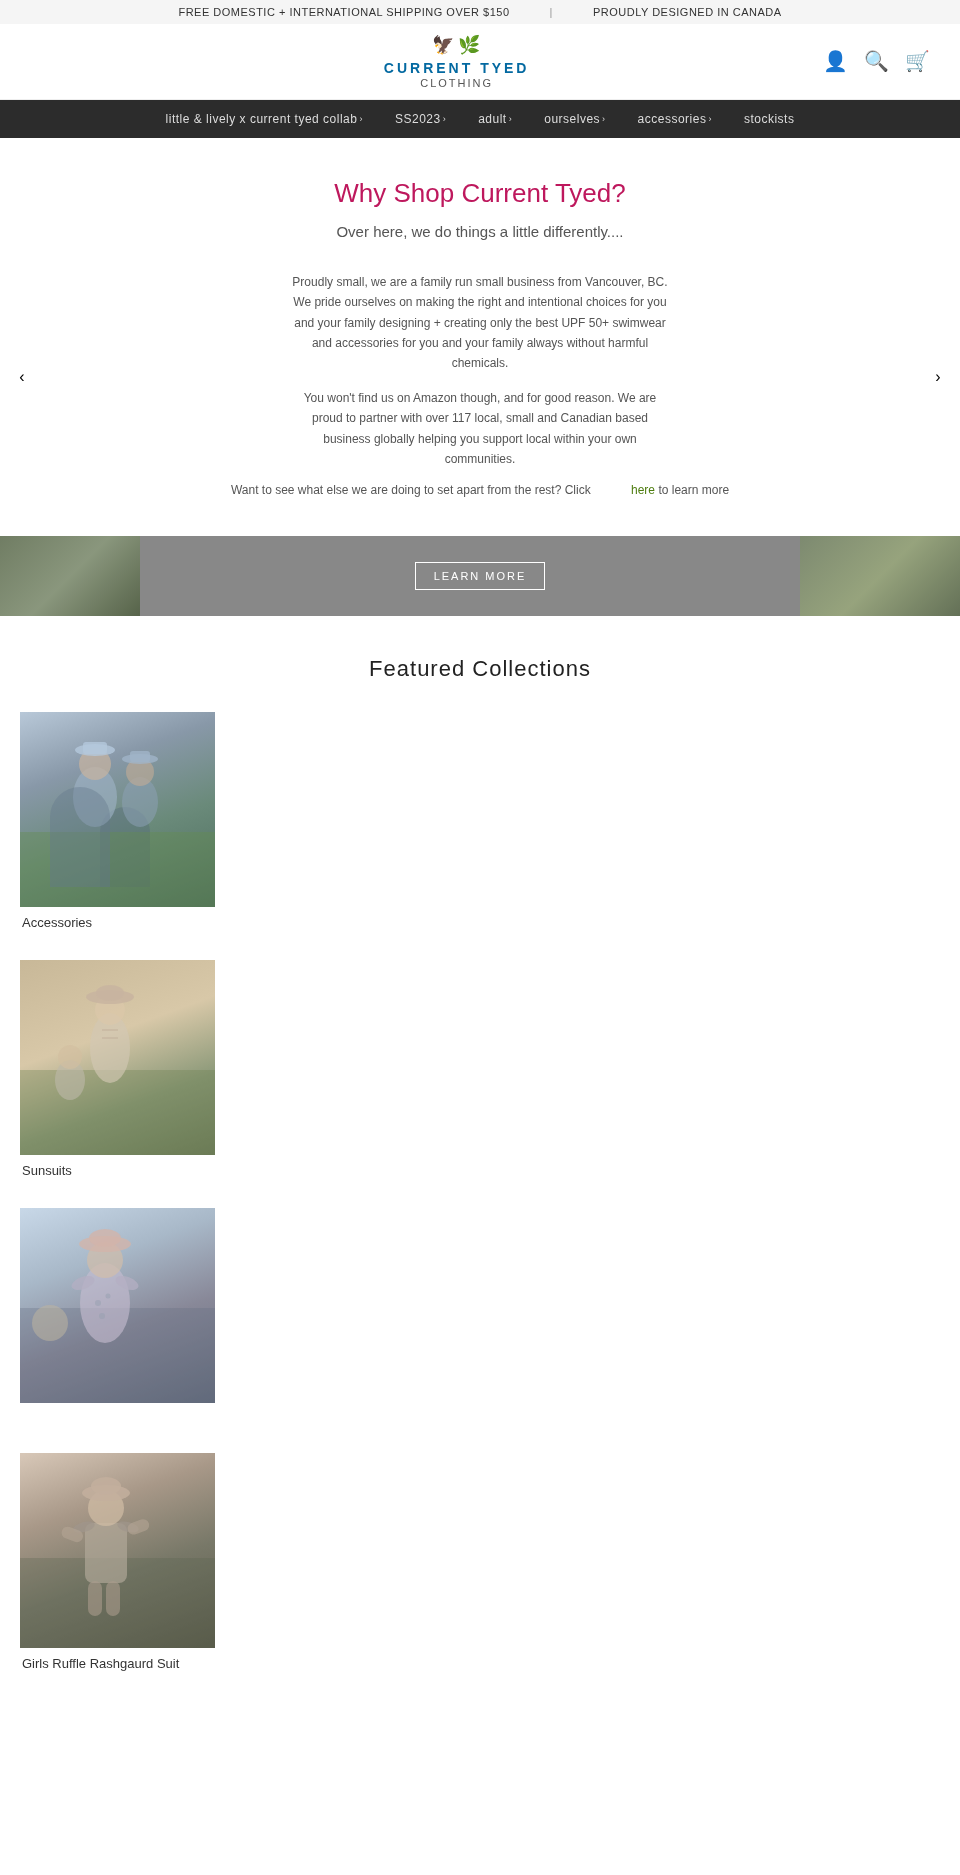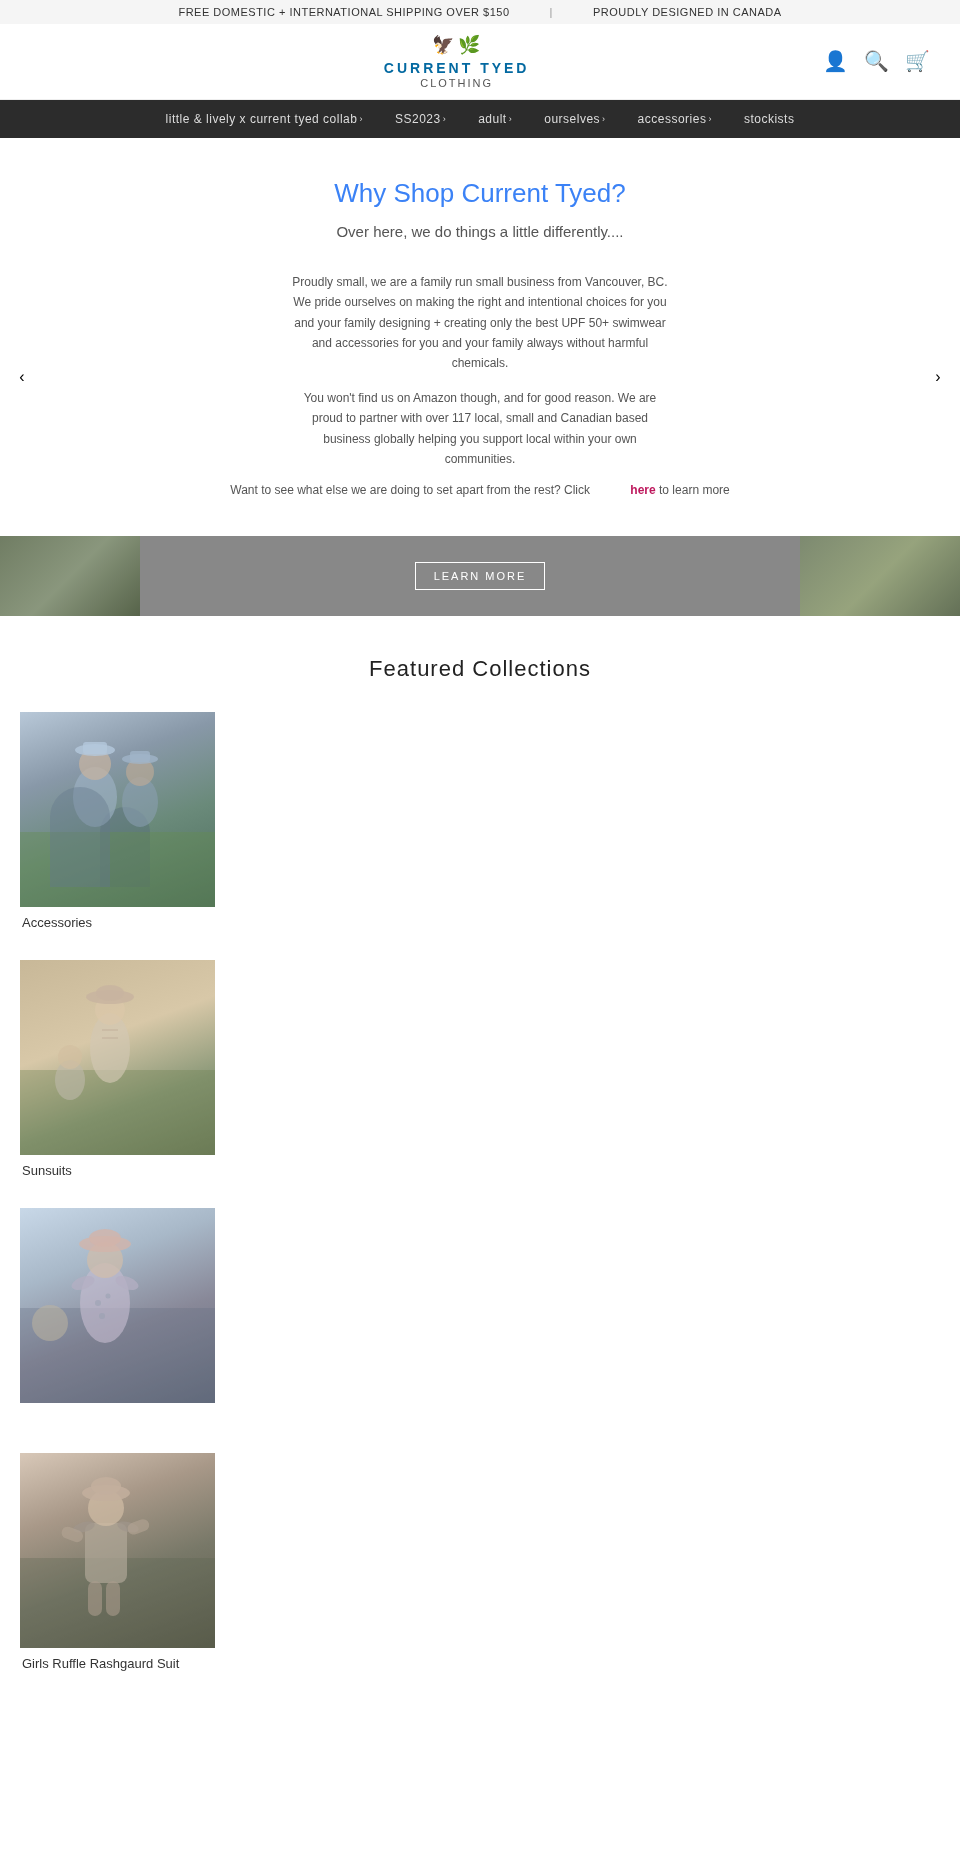--- a/index.html
+++ b/index.html
@@ -114,42 +114,42 @@
     
     .why-section {
       padding: 40px 60px 20px;
       text-align: center;
       background: #fff;
     }
     .why-title {
       font-size: 26px;
       font-weight: normal;
       margin-bottom: 14px;
-      color: #3b82f6;
+      color: #be185d;
     }
     .why-subtitle {
       font-size: 15px;
       color: #555;
       margin-bottom: 32px;
       font-style: normal;
     }
     .why-body {
       font-size: 12px;
       color: #555;
       line-height: 1.7;
       max-width: 380px;
       margin: 0 auto 14px;
     }
     .why-link {
       font-size: 12px;
       color: #555;
     }
     .why-link a {
-      font-weight: bold;
-      color: #be185d;
+      font-weight: normal;
+      color: #4d7c0f;
       text-decoration: none;
       margin-left: 37px;
     }
 
     
     .learn-more-strip {
       display: flex;
       align-items: center;
       justify-content: center;
       width: 100%;

